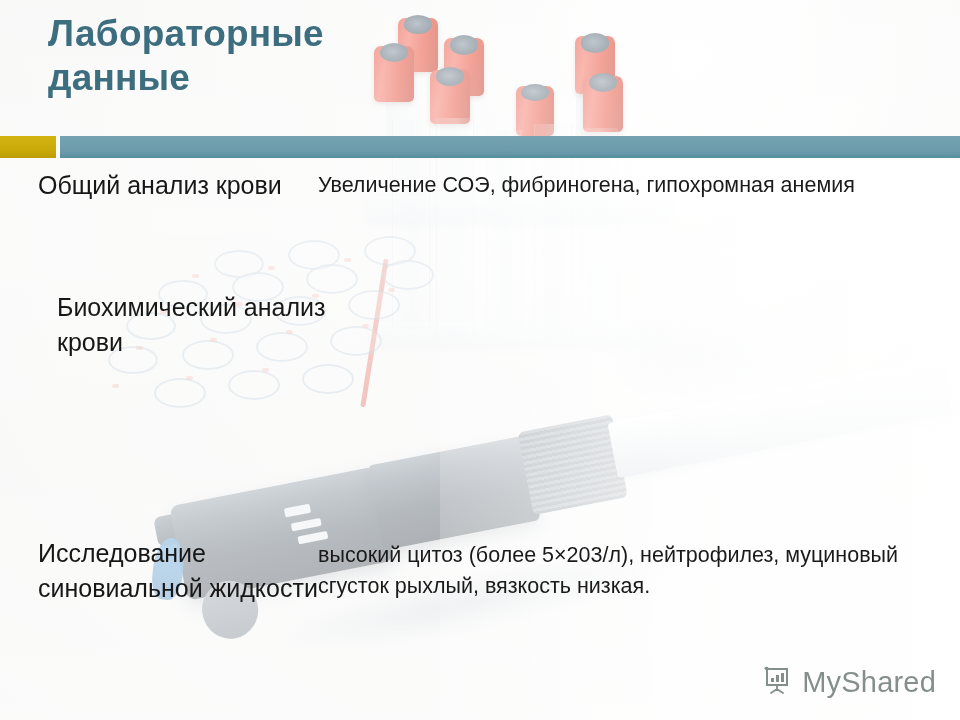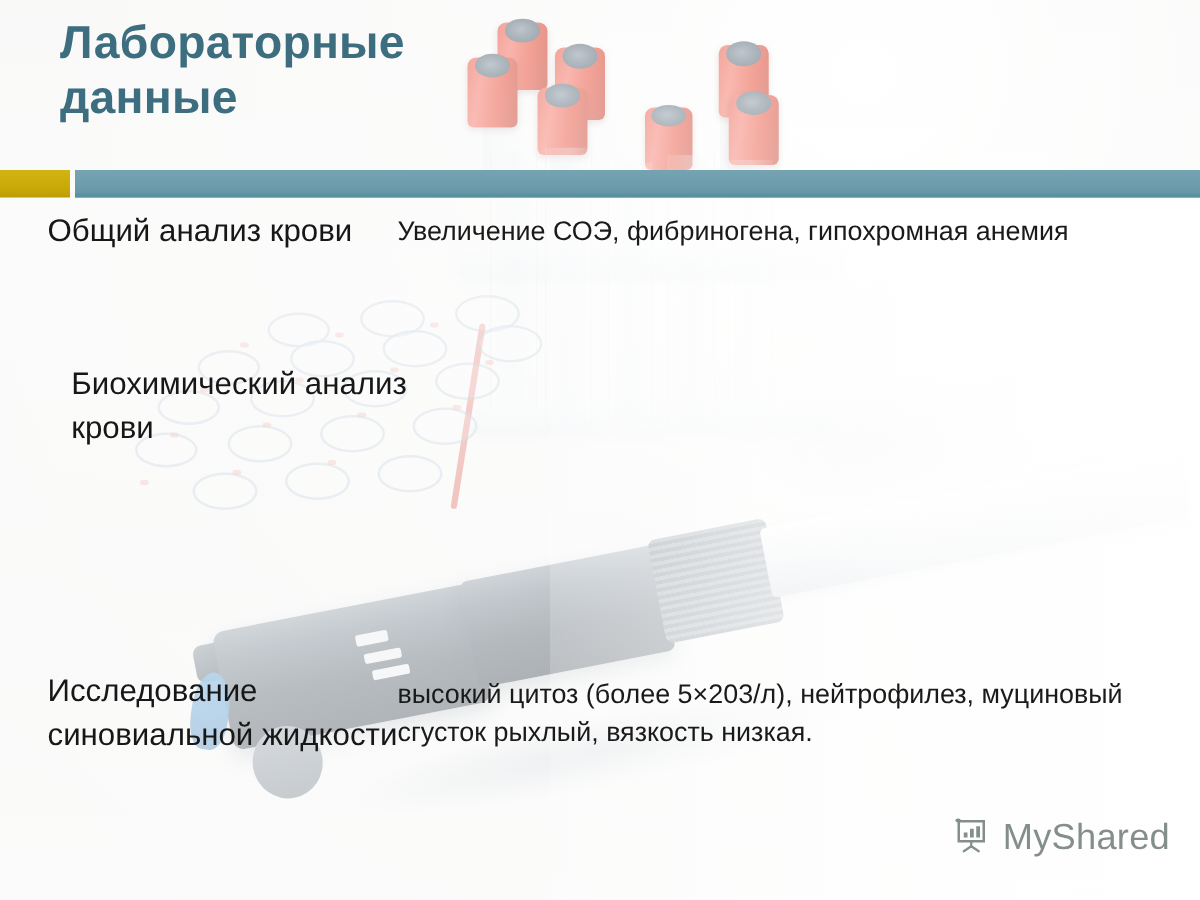--- a/index.html
+++ b/index.html
@@ -238,21 +238,21 @@
 
   .row-0 .cell-value { padding-top: 2px; }
   .row-1 .cell-value { padding-top: 0px; }
   .row-2 .cell-value { font-size: 21px; padding-top: 30px; }
   .row-3 .cell-value { padding-top: 4px; }
 
   
   .watermark {
     position: absolute;
     right: 24px;
-    bottom: 31px;
+    bottom: 20px;
     display: flex;
     align-items: center;
     gap: 9px;
     opacity: .62;
   }
   .wm-text {
     font-size: 29px;
     color: #3a4a45;
     letter-spacing: .2px;
   }

